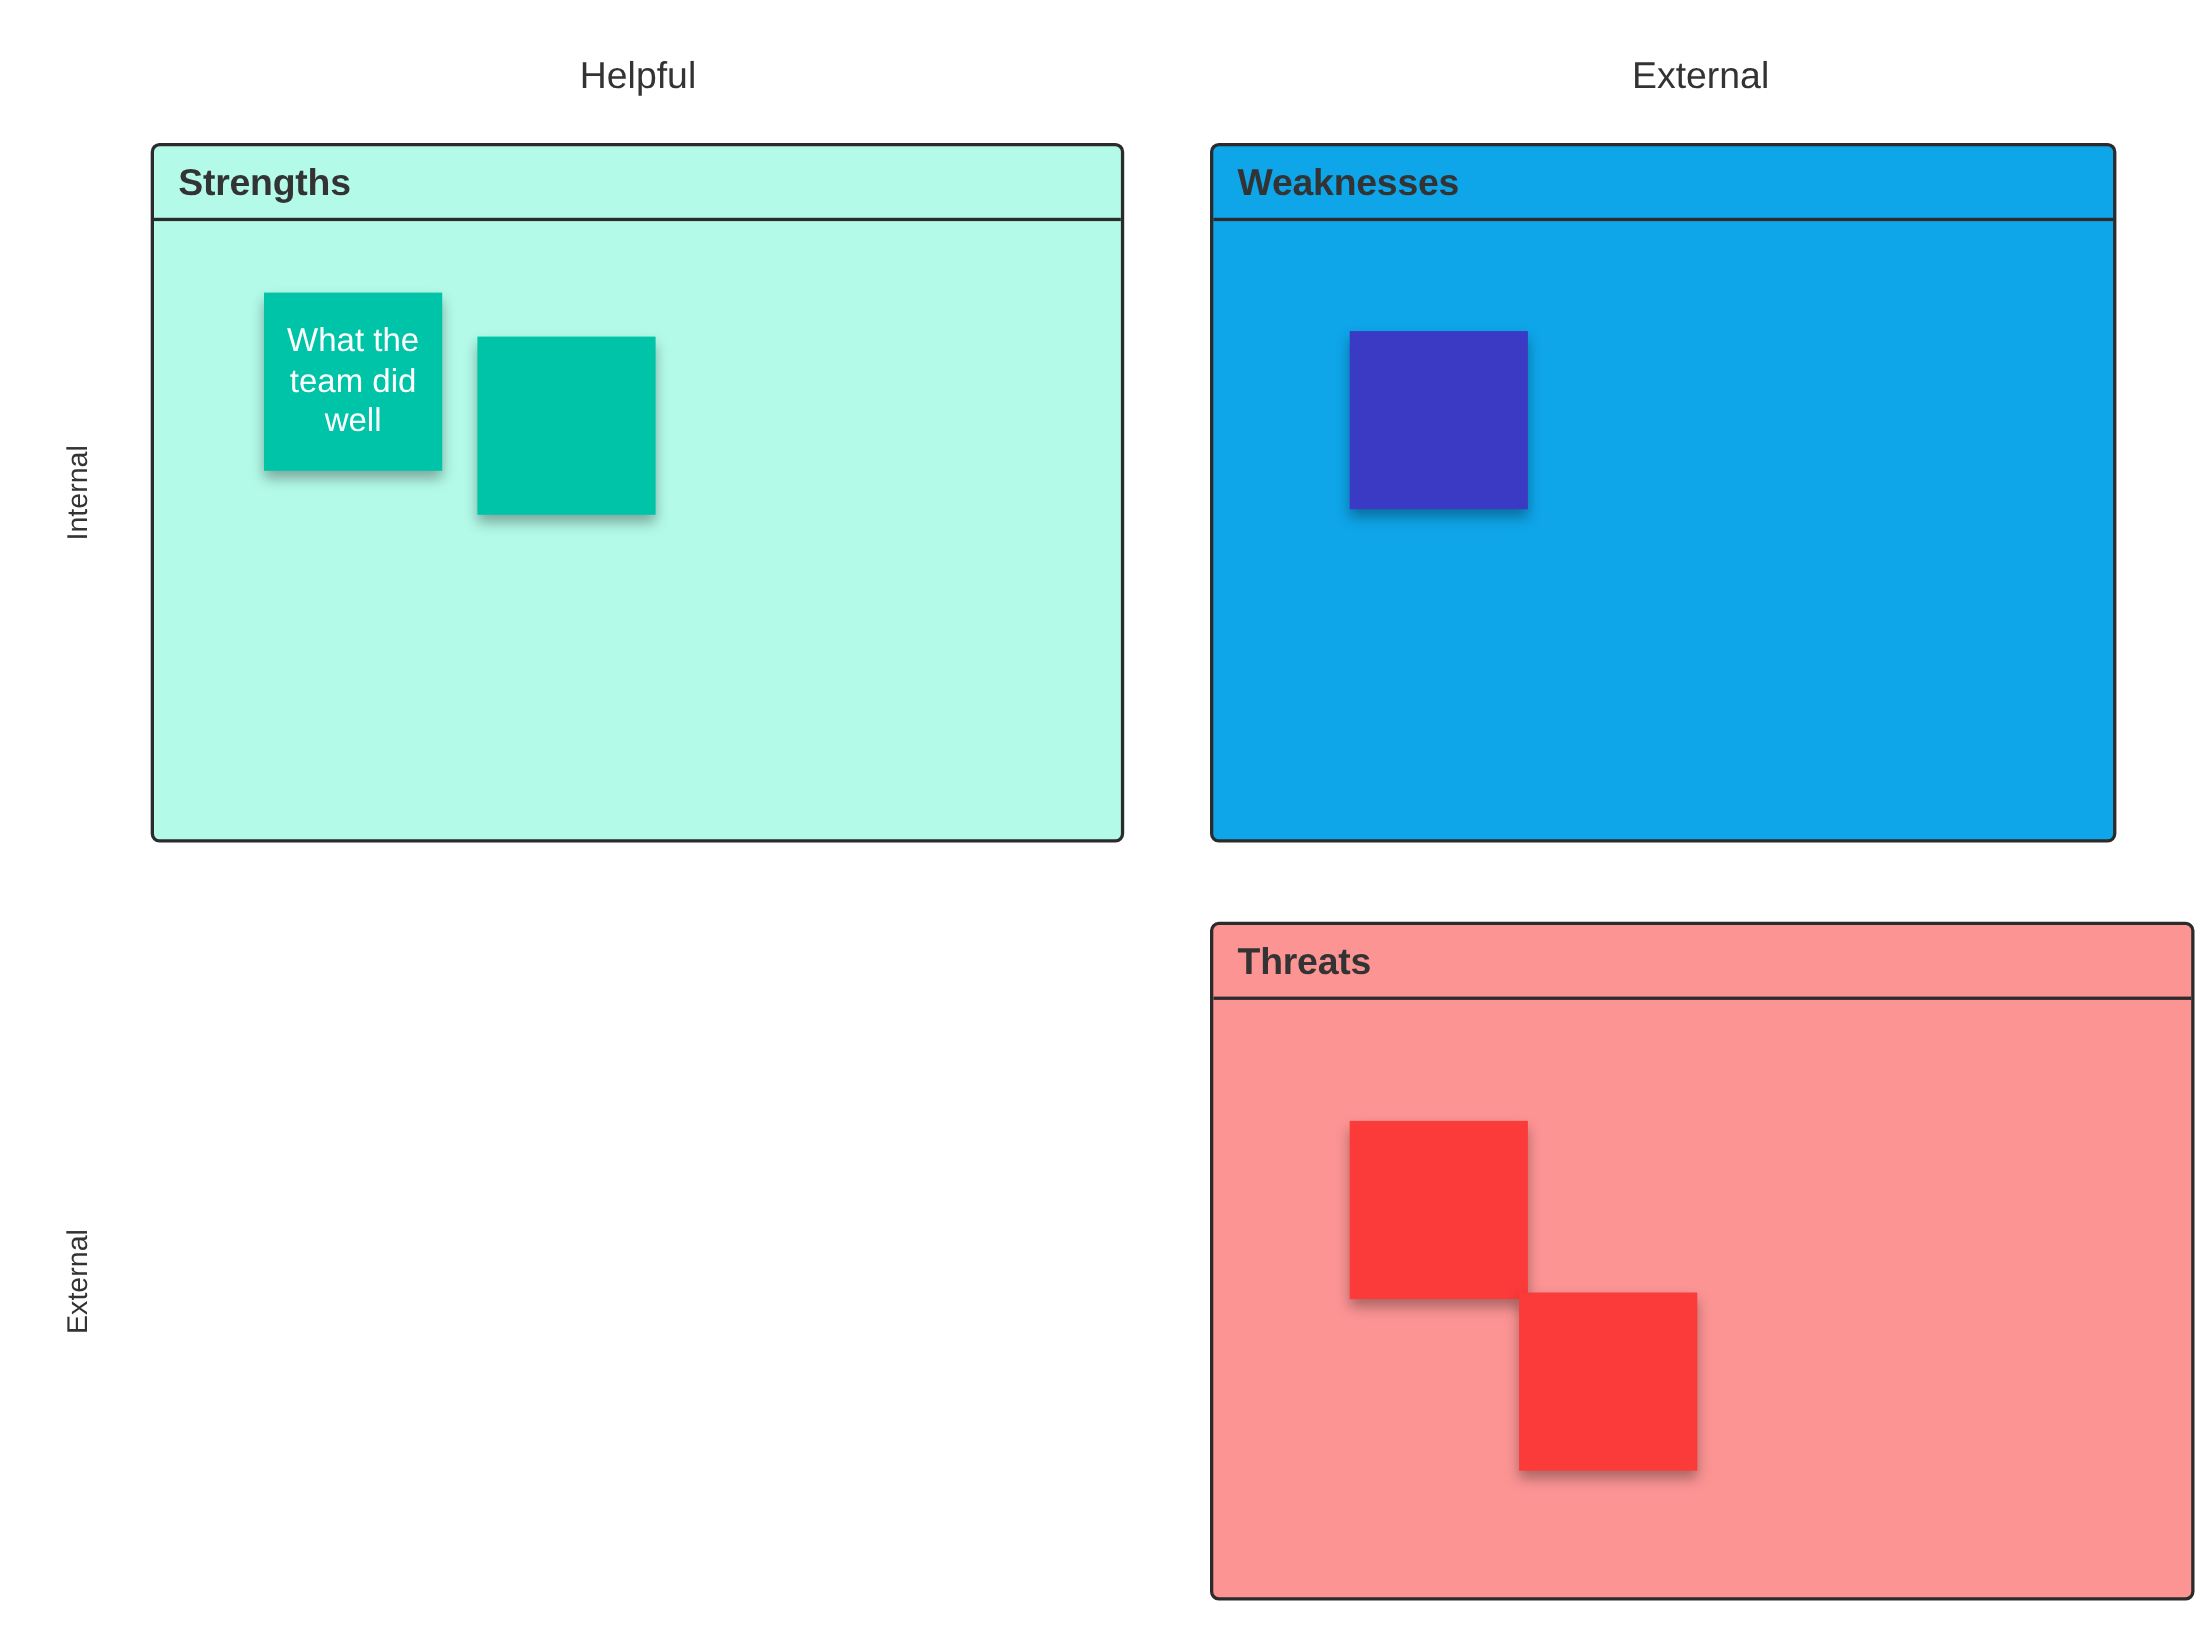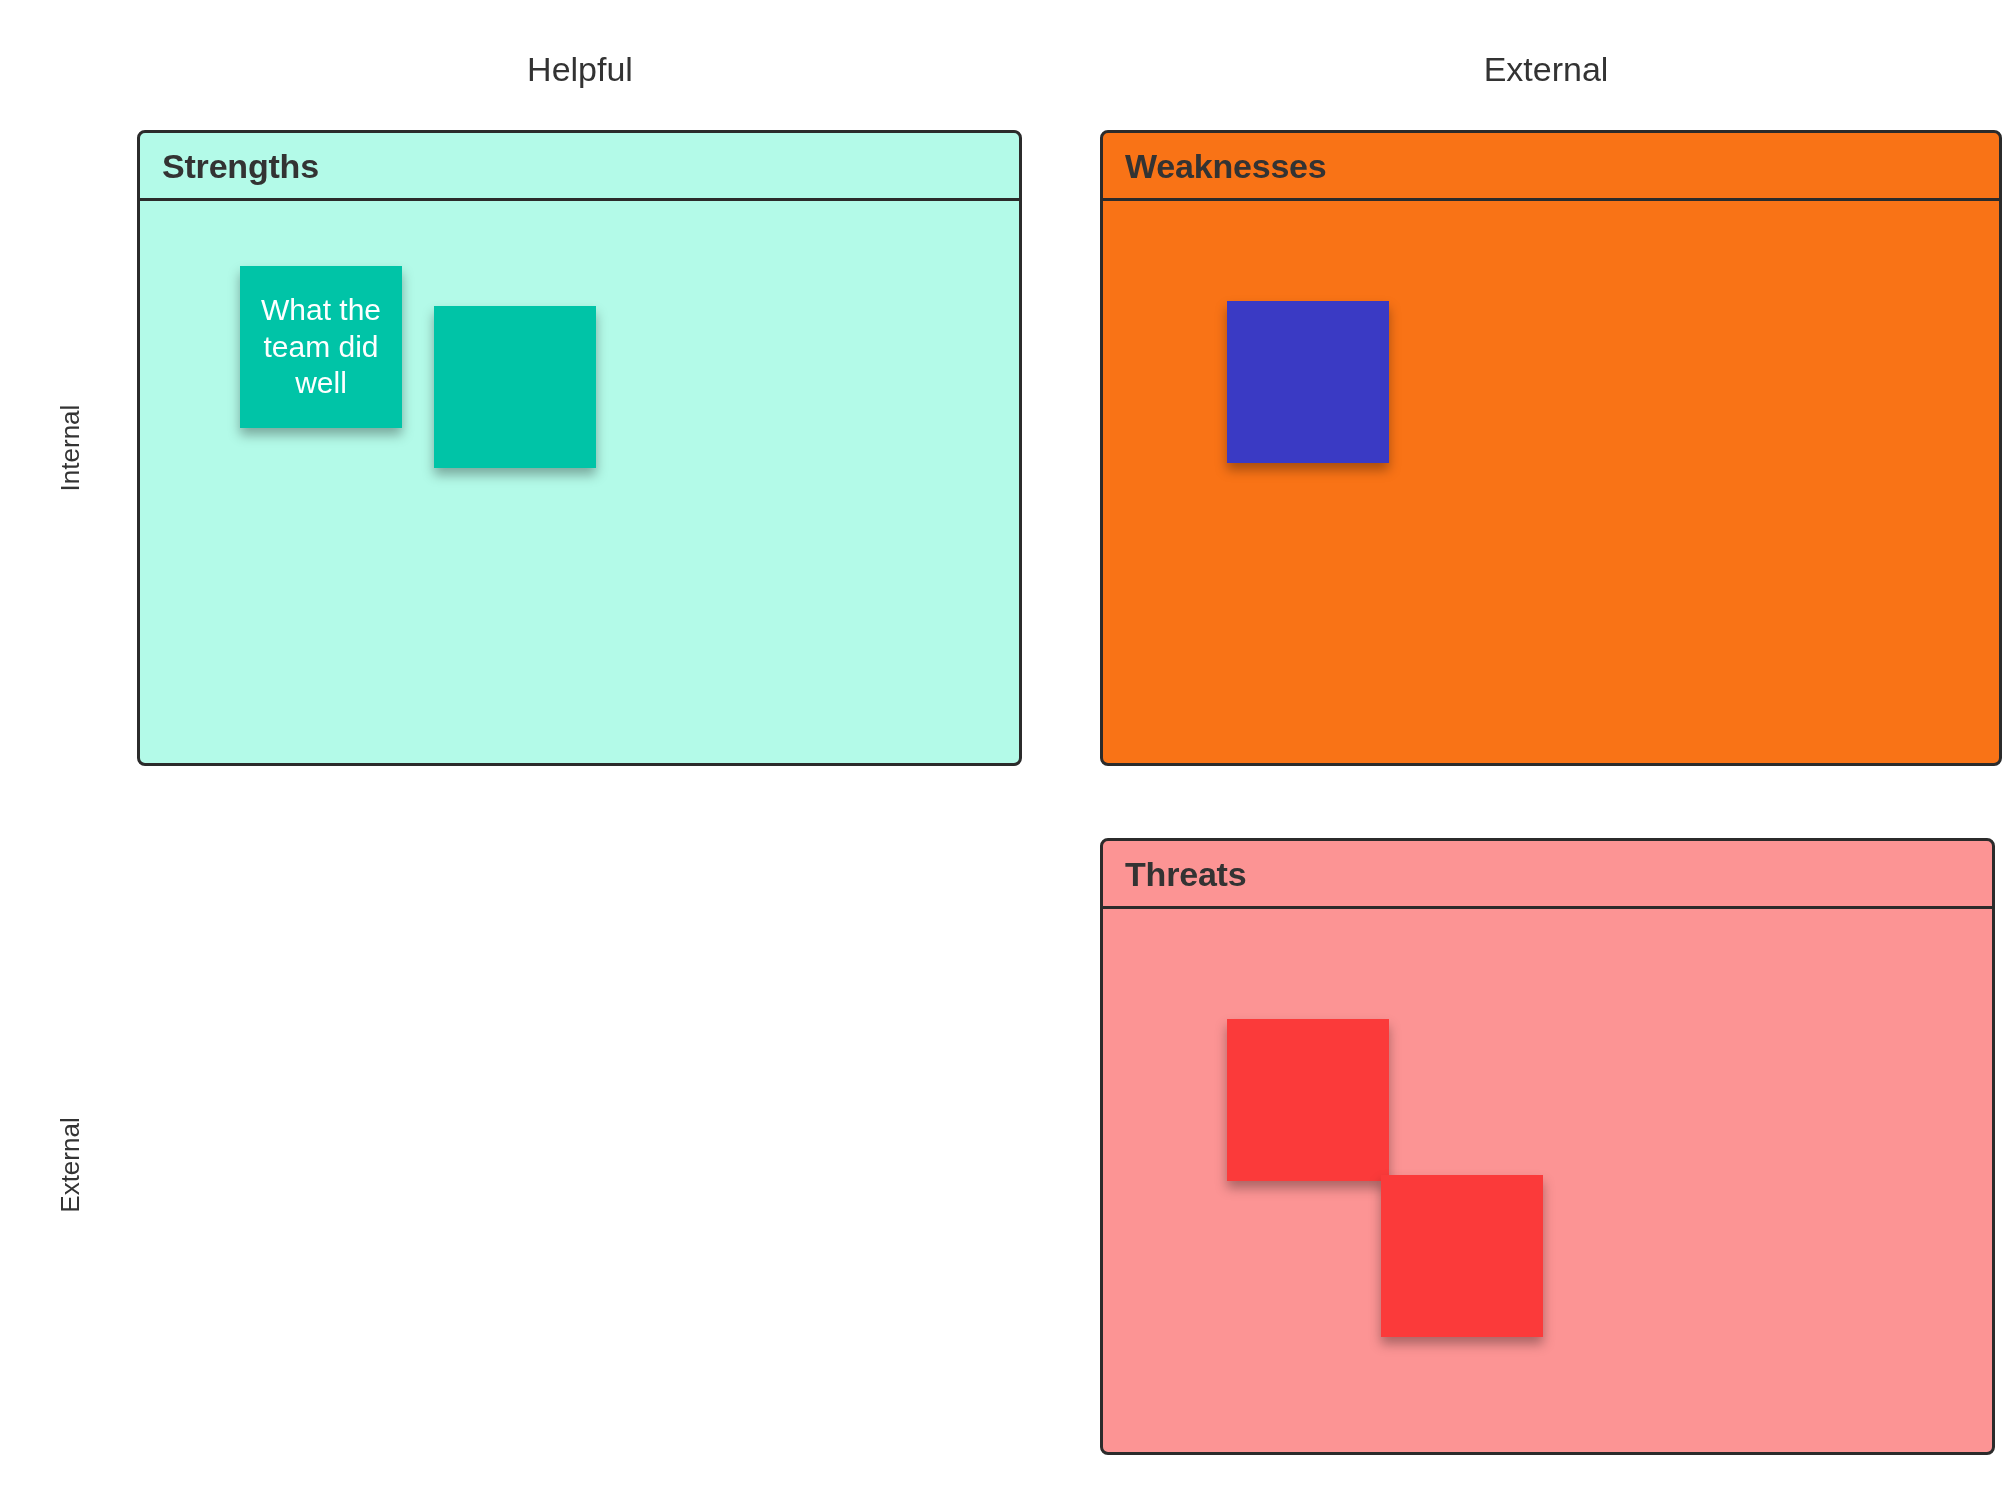--- a/index.html
+++ b/index.html
@@ -83,22 +83,22 @@
     top: 68px;
     right: 0;
     bottom: 0;
   }
 
   #quadrant-strengths {
     left: 137px; top: 130px; width: 885px; height: 636px;
     background: #b3fae8;
   }
   #quadrant-weaknesses {
-    left: 1100px; top: 130px; width: 902px; height: 636px;
-    background: #f97316;
+    left: 1100px; top: 130px; width: 824px; height: 636px;
+    background: #0ea5e9;
   }
   #quadrant-opportunities {
     left: 137px; top: 838px; width: 885px; height: 617px;
     background: #b3d4fc;
   }
   #quadrant-threats {
     left: 1100px; top: 838px; width: 895px; height: 617px;
     background: #fc9494;
   }
 

